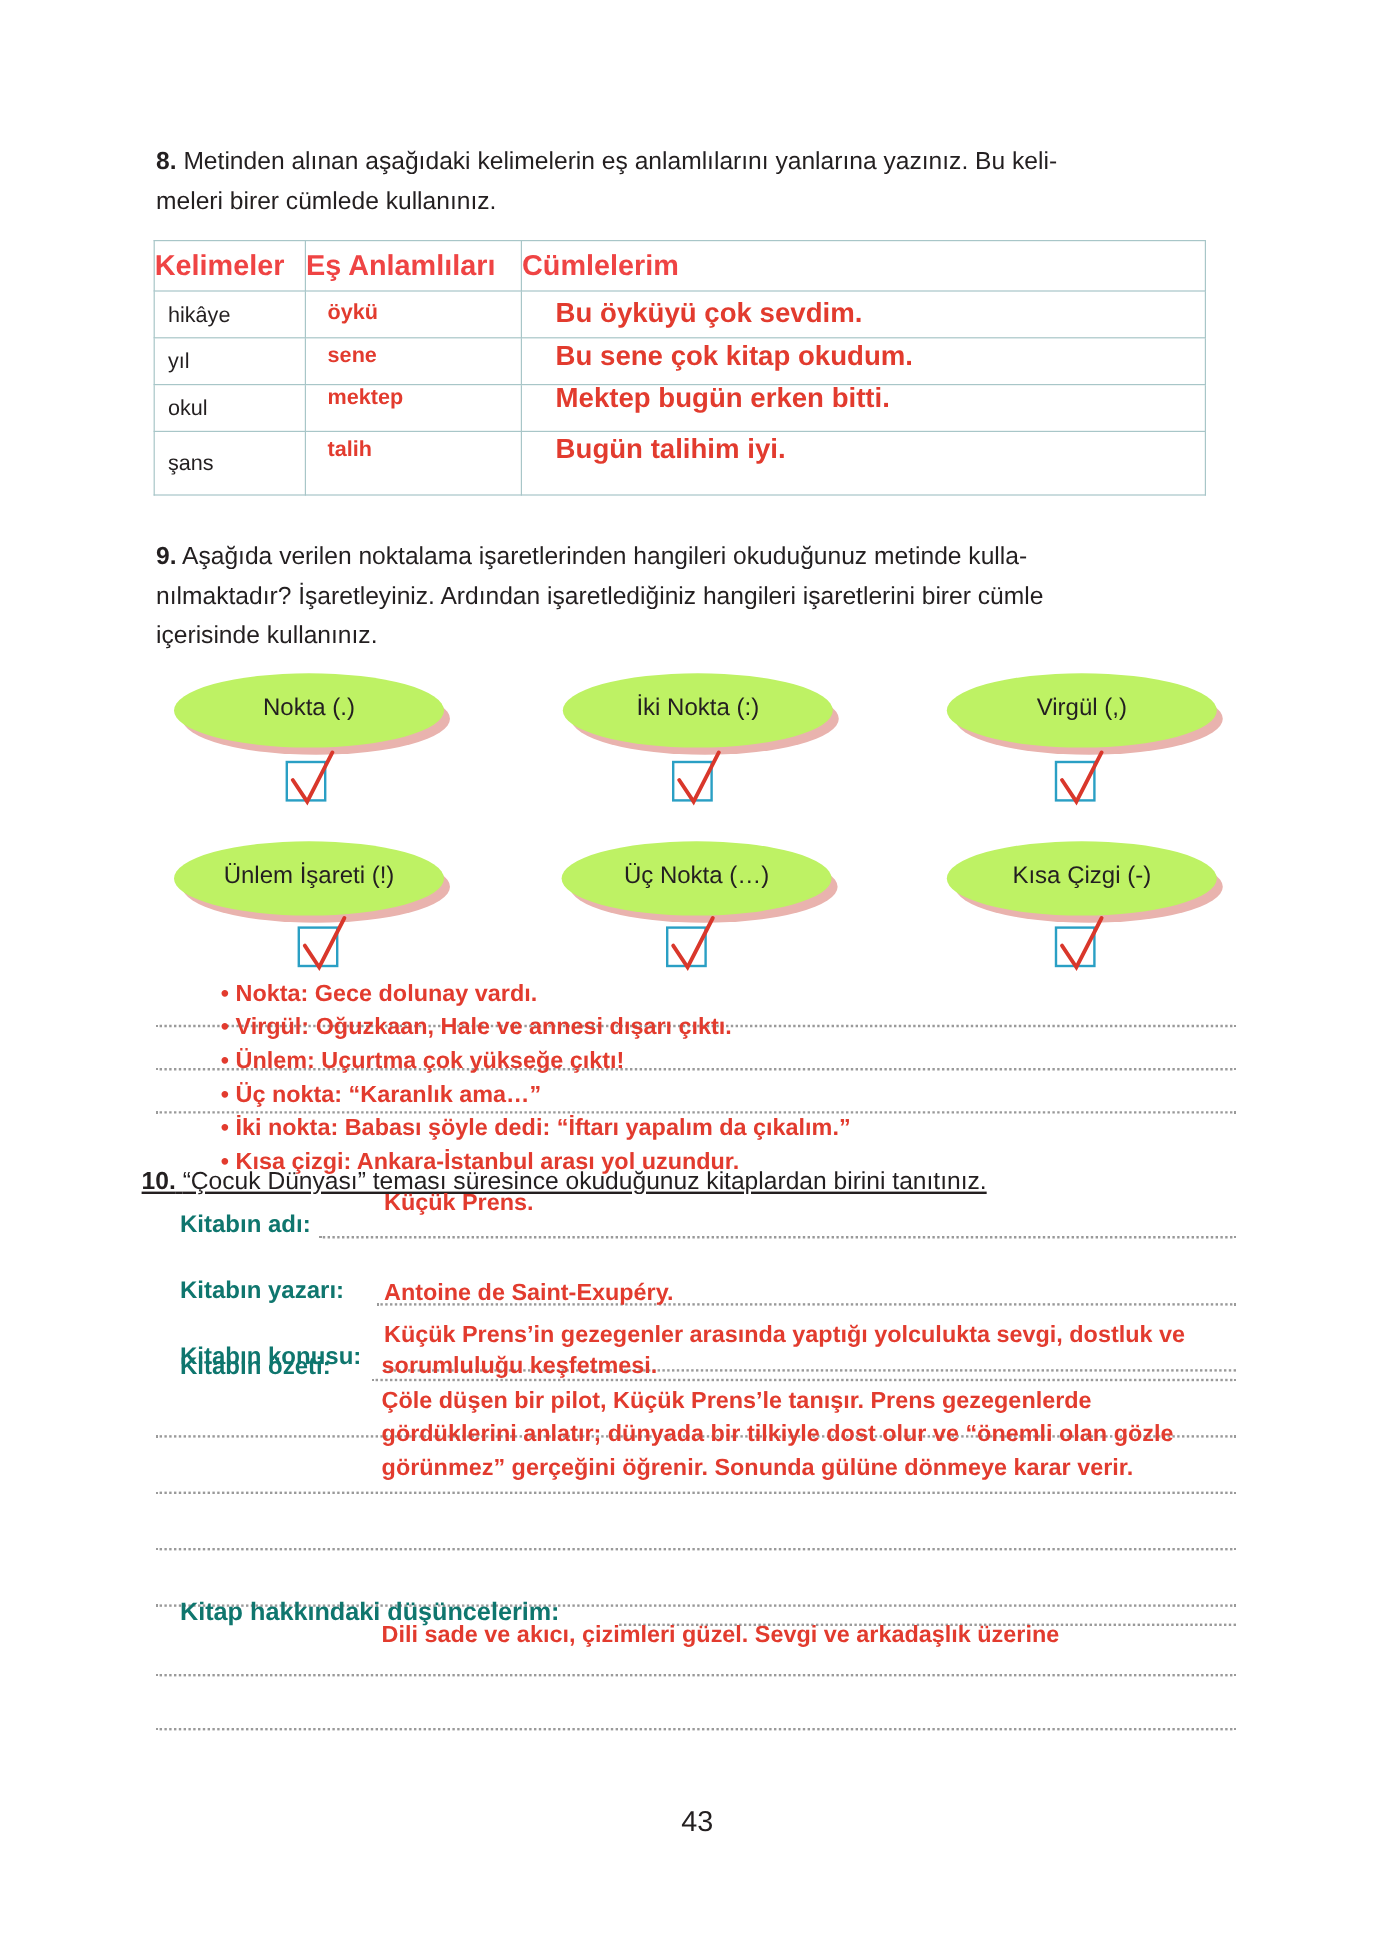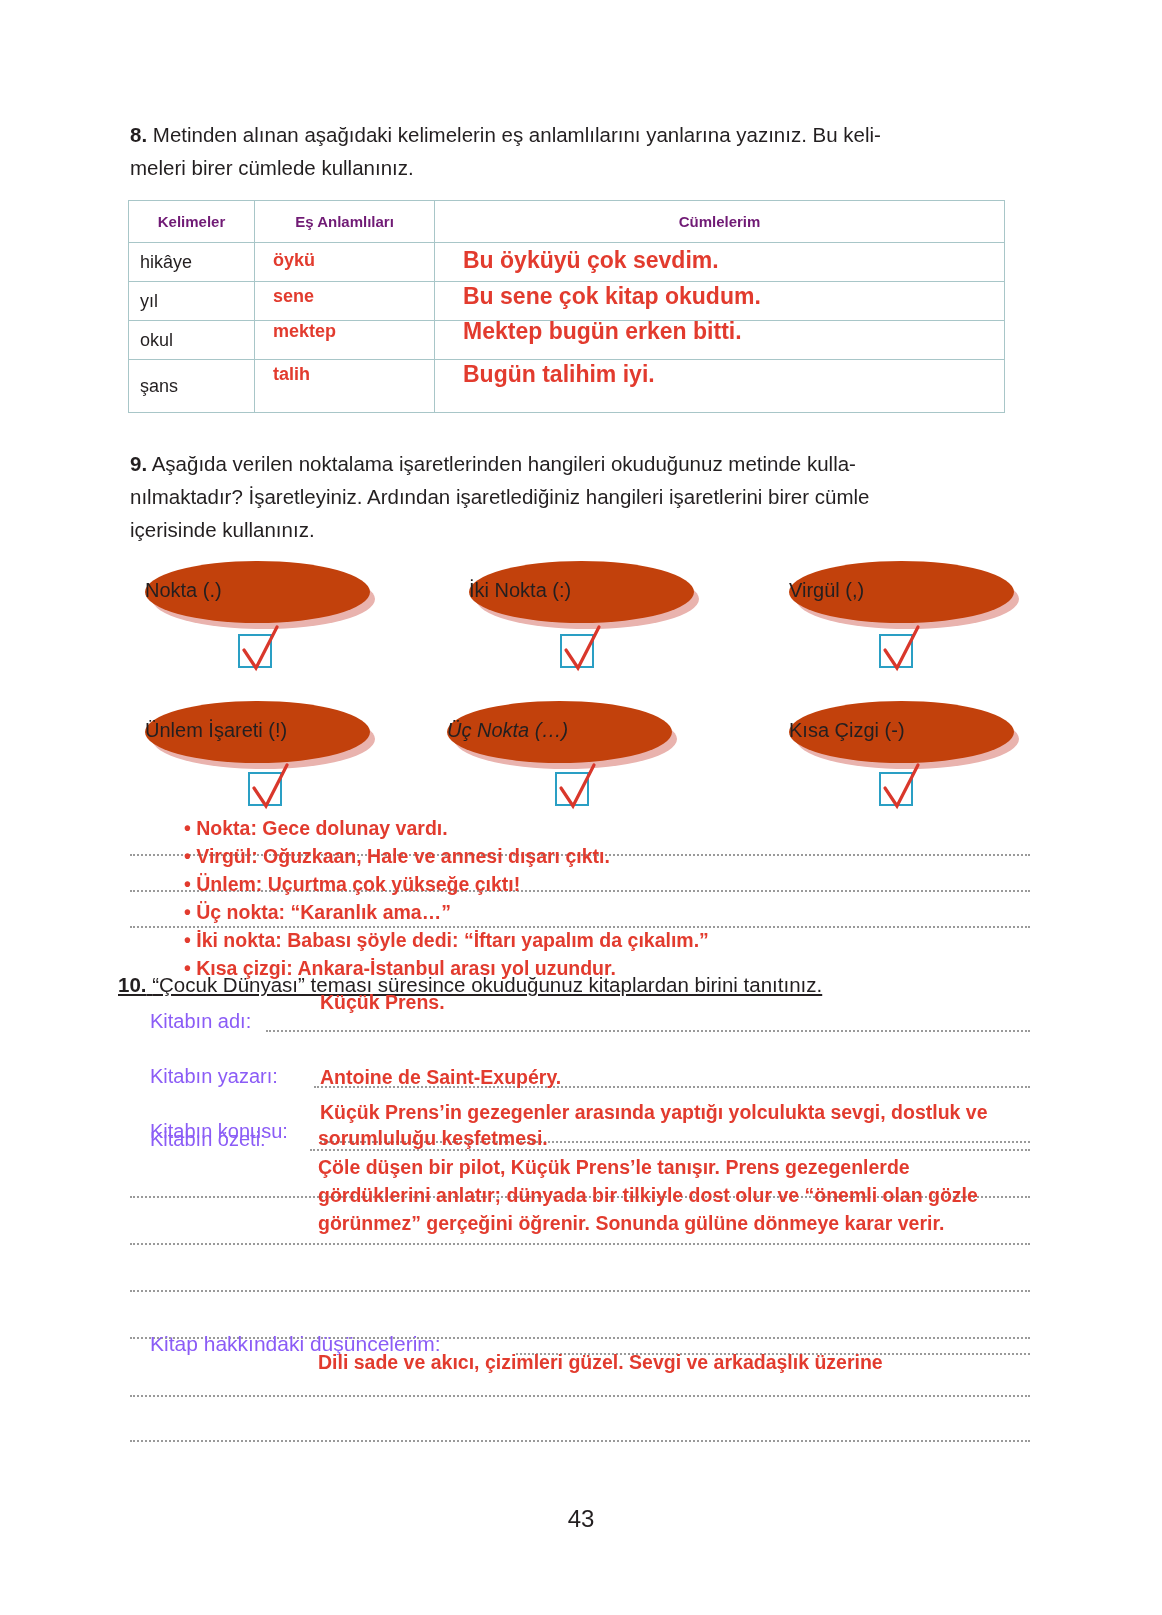--- a/index.html
+++ b/index.html
@@ -38,25 +38,25 @@
     position: absolute;
     border-collapse: collapse;
     table-layout: fixed;
   }
   .tbl td, .tbl th {
     border: 1px solid #a8c6c8;
     padding: 0;
     vertical-align: middle;
   }
   .tbl th {
-    font-size: 15px;
-    font-weight: bold;
-    text-align: center;
+    font-size: 24px;
+    font-weight: bold;
+    text-align: left;
     height: 41px;
-    color: #701a75;
+    color: #ef4444;
   }
   .tbl td {
     height: 38px;
   }
   .cell-word {
     font-size: 18px;
     padding-left: 11px;
     color: #231f20;
     display: block;
     line-height: 38px;
@@ -79,25 +79,25 @@
   }
   
   .r-up-1 { position: relative; top: -2px; }
   .r-up-2 { position: relative; top: -5px; }
   .r-up-3 { position: relative; top: -9px; }
 
   
   .bubble {
     position: absolute;
     border-radius: 50%;
-    background: #c2410c;
+    background: #bef264;
     box-shadow: 6px 7px 0 -1px #e9b3ae;
     display: flex;
     align-items: center;
-    justify-content: flex-start;
+    justify-content: center;
     font-size: 20px;
     color: #231f20;
   }
   .bubble span { position: relative; top: -2px; }
 
   
   .checkbox {
     position: absolute;
     width: 34px;
     height: 34px;
@@ -125,22 +125,22 @@
     font-weight: bold;
     font-size: 19.5px;
     line-height: 29px;
     white-space: nowrap;
   }
 
   
   .flabel {
     position: absolute;
     font-size: 20px;
-    font-weight: normal;
-    color: #8b5cf6;
+    font-weight: bold;
+    color: #0f766e;
     white-space: nowrap;
   }
 
   .page-num {
     position: absolute;
     left: 0;
     right: 0;
     text-align: center;
     font-size: 24px;
     color: #231f20;
@@ -253,21 +253,21 @@
   </div>
   <div class="checkbox" style="left:879px; top:634px;">
     <svg width="46" height="52" viewBox="0 0 46 52">
       <path d="M7 26 L19 44 L40 3" fill="none" stroke="#d9372b" stroke-width="3.2" stroke-linecap="round"></path>
     </svg>
   </div>
 
   <div class="bubble" style="left:145px; top:701px; width:225px; height:62px;">
     <span>Ünlem İşareti (!)</span>
   </div>
-  <div class="bubble" style="left:447px; top:701px; width:225px; height:62px;font-style:italic;">
+  <div class="bubble" style="left:468px; top:701px; width:225px; height:62px;">
     <span>Üç Nokta (…)</span>
   </div>
   <div class="bubble" style="left:789px; top:701px; width:225px; height:62px;">
     <span>Kısa Çizgi (-)</span>
   </div>
 
   <div class="checkbox" style="left:248px; top:772px;">
     <svg width="46" height="52" viewBox="0 0 46 52">
       <path d="M7 26 L19 44 L40 3" fill="none" stroke="#d9372b" stroke-width="3.2" stroke-linecap="round"></path>
     </svg>

